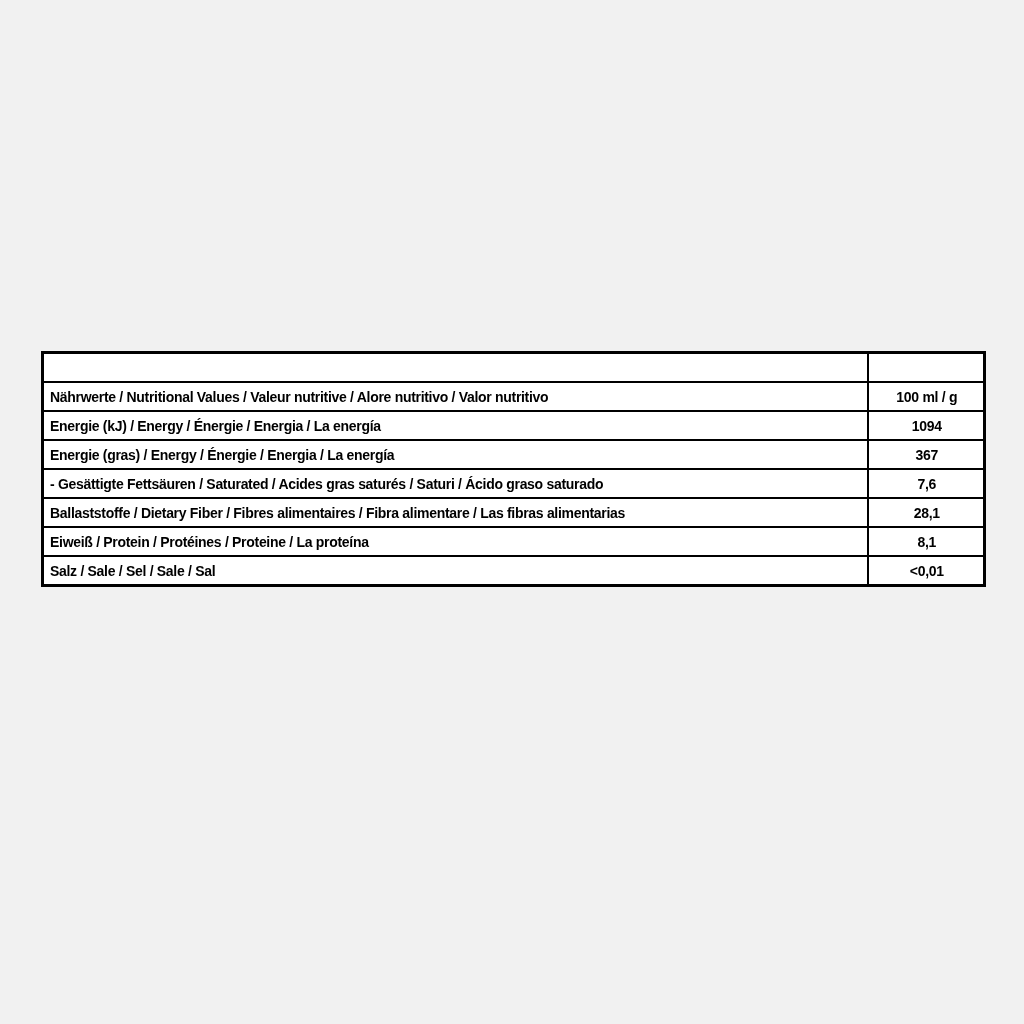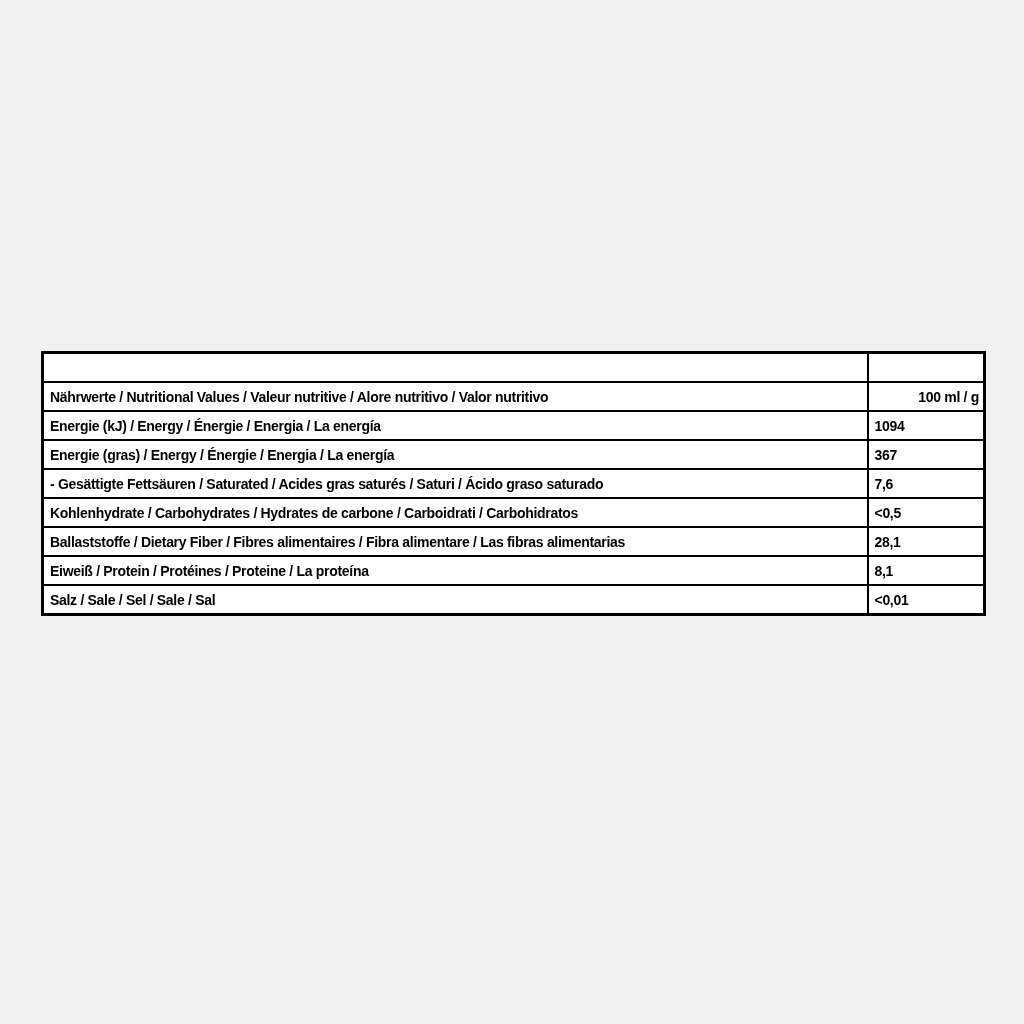--- a/index.html
+++ b/index.html
@@ -36,26 +36,26 @@
     letter-spacing: -0.3px;
     color: #000000;
     white-space: nowrap;
     overflow: hidden;
     vertical-align: middle;
     line-height: 1;
   }
   col.c-label { width: 825px; }
   col.c-value { width: 117px; }
   td.val {
-    text-align: left;
+    text-align: center;
     padding-right: 5px;
     padding-left: 2px;
   }
   td.unit {
-    text-align: right;
+    text-align: center;
     padding-left: 4px;
   }
   tr.spacer td {
     height: 27px;
   }
 </style>
 </head>
 <body>
 
 <div class="table-wrap">
@@ -79,24 +79,20 @@
       </tr>
       <tr>
         <td>Energie (gras) / Energy / Énergie / Energia / La energía</td>
         <td class="val">367</td>
       </tr>
       <tr>
         <td>- Gesättigte Fettsäuren / Saturated / Acides gras saturés / Saturi / Ácido graso saturado</td>
         <td class="val">7,6</td>
       </tr>
       <tr>
-        <td>Kohlenhydrate / Carbohydrates / Hydrates de carbone / Carboidrati / Carbohidratos</td>
-        <td class="val">&lt;0,5</td>
-      </tr>
-      <tr>
         <td>Ballaststoffe / Dietary Fiber / Fibres alimentaires / Fibra alimentare / Las fibras alimentarias</td>
         <td class="val">28,1</td>
       </tr>
       <tr>
         <td>Eiweiß / Protein / Protéines / Proteine / La proteína</td>
         <td class="val">8,1</td>
       </tr>
       <tr>
         <td>Salz / Sale / Sel / Sale / Sal</td>
         <td class="val">&lt;0,01</td>

